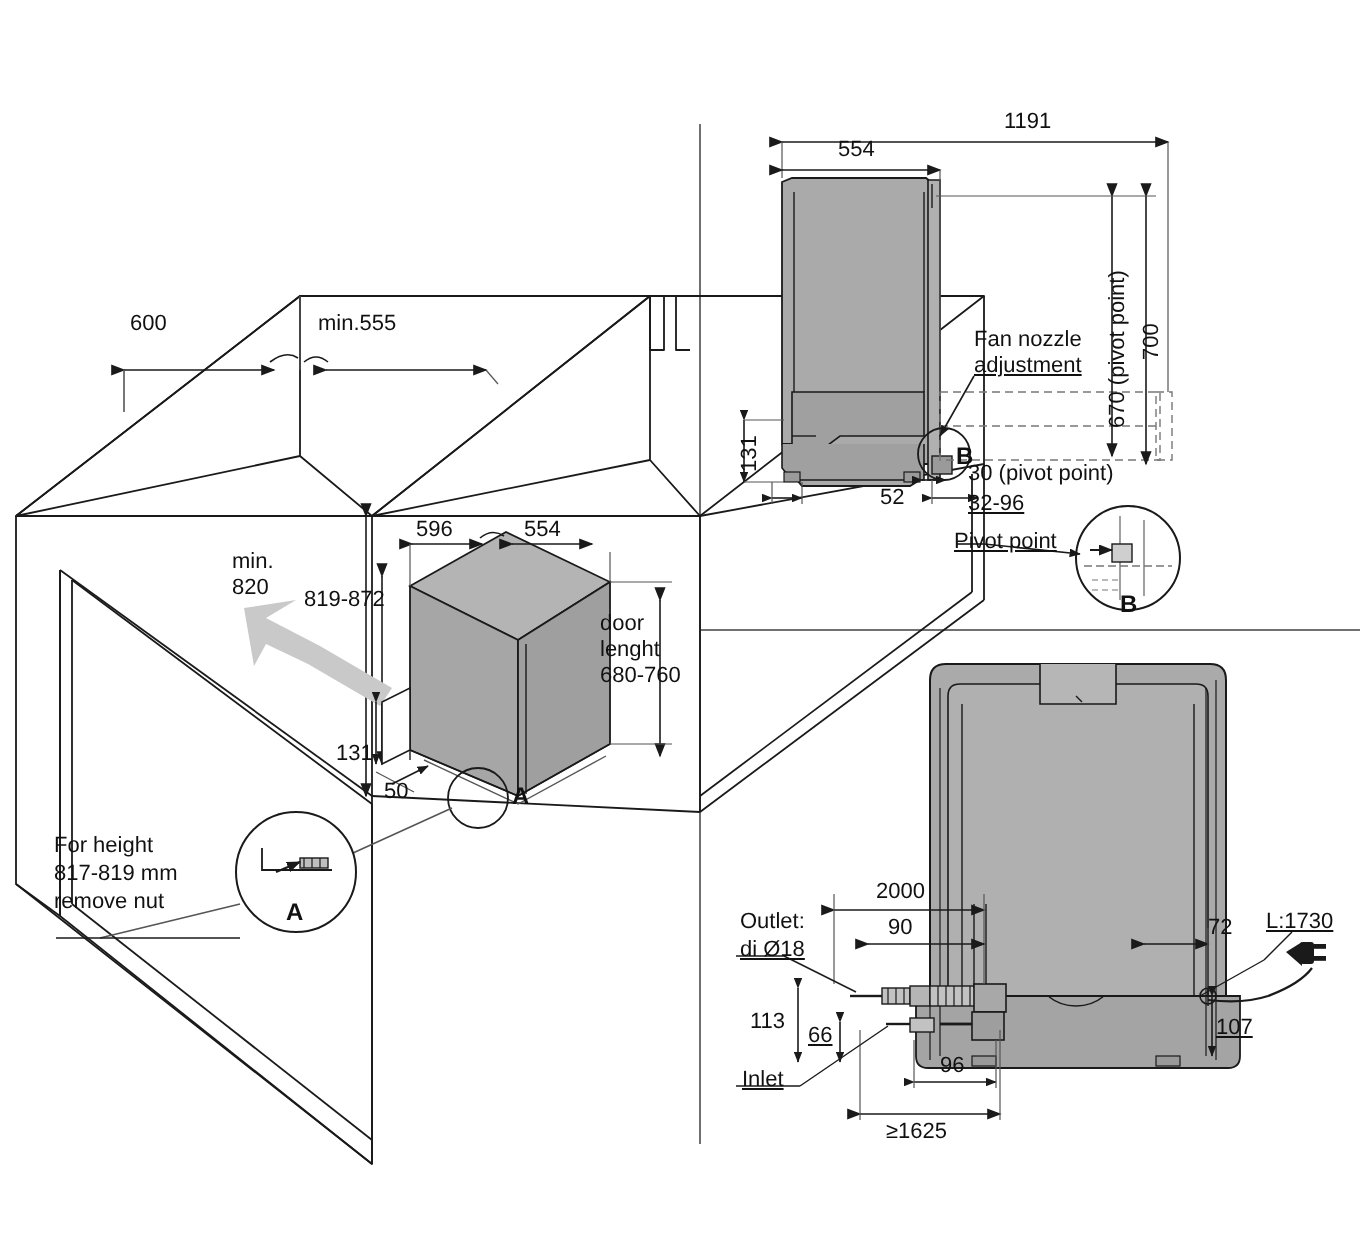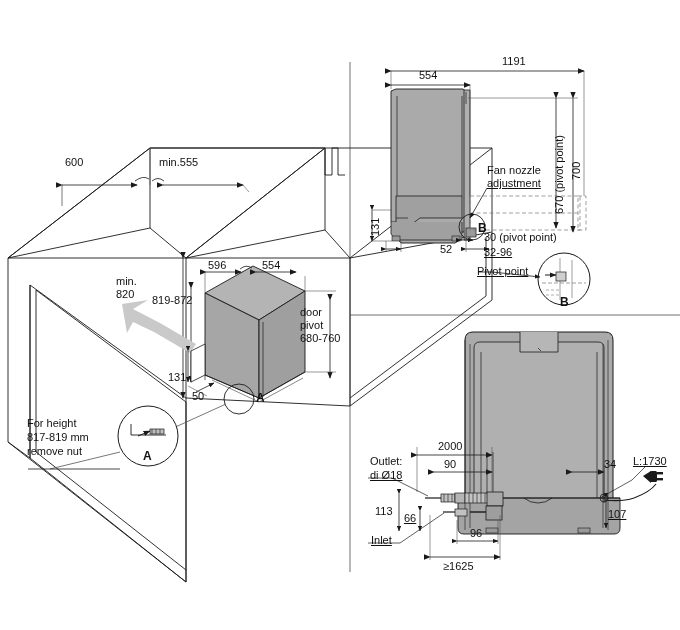--- a/index.html
+++ b/index.html
@@ -352,21 +352,21 @@
   <div class="lbl" style="left:65px; top:156px;">600</div>
   <div class="lbl" style="left:135px; top:156px;padding-left:24px;">min.555</div>
   <div class="lbl" style="left:116px; top:275px;">min.</div>
   <div class="lbl" style="left:116px; top:288px;">820</div>
   <div class="lbl" style="left:152px; top:294px;">819-872</div>
   <div class="lbl" style="left:208px; top:259px;">596</div>
   <div class="lbl" style="left:262px; top:259px;">554</div>
   <div class="lbl" style="left:168px; top:371px;">131</div>
   <div class="lbl" style="left:192px; top:390px;">50</div>
   <div class="lbl" style="left:300px; top:306px;">door</div>
-  <div class="lbl" style="left:300px; top:319px;">pivot</div>
+  <div class="lbl" style="left:300px; top:319px;">lenght</div>
   <div class="lbl" style="left:300px; top:332px;">680-760</div>
   <div class="lbl bold" style="left:256px; top:392px;">A</div>
   <div class="lbl bold" style="left:143px; top:450px;">A</div>
   <div class="lbl" style="left:27px; top:417px;">For height</div>
   <div class="lbl" style="left:27px; top:431px;">817-819 mm</div>
   <div class="lbl" style="left:27px; top:445px;">remove nut</div>
 
   <div class="lbl" style="left:502px; top:55px;text-align:center;">1191</div>
   <div class="lbl" style="left:419px; top:69px;">554</div>
   <div class="lbl rot" style="left:553px; top:214px;">670 (pivot point)</div>
@@ -376,21 +376,21 @@
   <div class="lbl" style="left:484px; top:231px;">30 (pivot point)</div>
   <div class="lbl u" style="left:484px; top:246px;">32-96</div>
   <div class="lbl" style="left:487px; top:164px;">Fan nozzle</div>
   <div class="lbl u" style="left:487px; top:177px;">adjustment</div>
   <div class="lbl u" style="left:477px; top:265px;">Pivot point</div>
   <div class="lbl bold" style="left:478px; top:222px;">B</div>
   <div class="lbl bold" style="left:560px; top:296px;">B</div>
 
   <div class="lbl" style="left:438px; top:440px;">2000</div>
   <div class="lbl" style="left:444px; top:458px;">90</div>
-  <div class="lbl" style="left:604px; top:458px;">34</div>
+  <div class="lbl" style="left:604px; top:458px;">72</div>
   <div class="lbl u" style="left:633px; top:455px;text-align:center;">L:1730</div>
   <div class="lbl" style="left:375px; top:505px;">113</div>
   <div class="lbl" style="left:404px; top:512px;text-decoration:underline;">66</div>
   <div class="lbl" style="left:608px; top:508px;text-decoration:underline;">107</div>
   <div class="lbl" style="left:470px; top:527px;">96</div>
   <div class="lbl" style="left:443px; top:560px;">≥1625</div>
   <div class="lbl" style="left:370px; top:455px;">Outlet:</div>
   <div class="lbl u" style="left:370px; top:469px;">di Ø18</div>
   <div class="lbl u" style="left:371px; top:534px;">Inlet</div>
 

